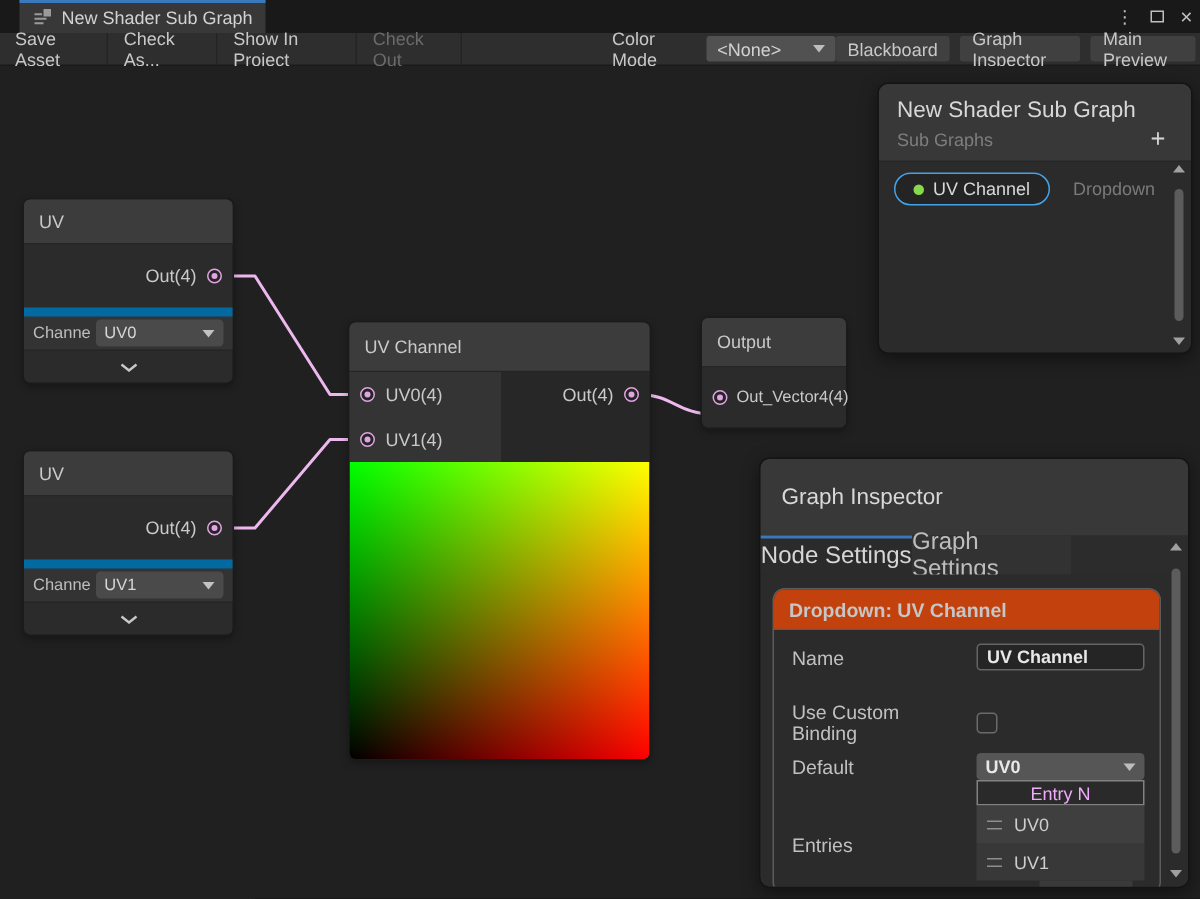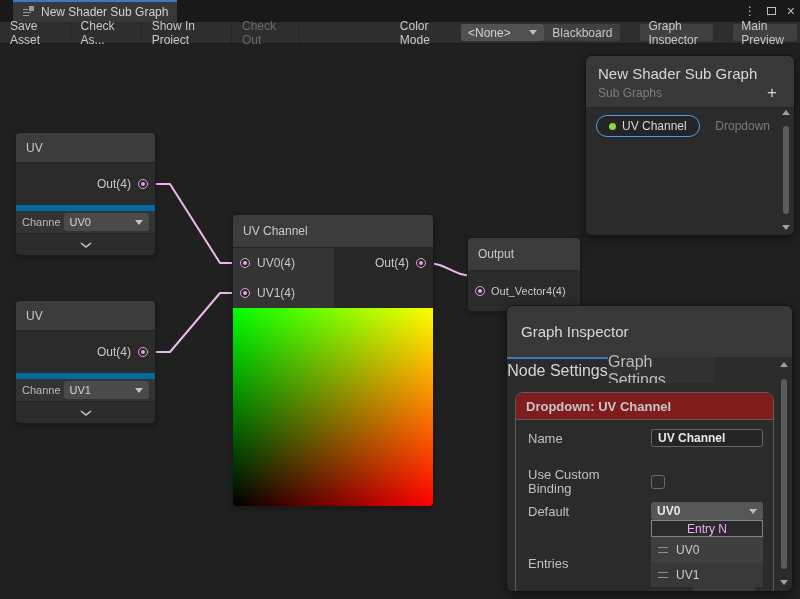--- a/index.html
+++ b/index.html
@@ -22,21 +22,21 @@
            display:flex;align-items:center;border-bottom:1px solid #1a1a1a}
   .tbtn{height:100%;display:flex;align-items:center;padding:0 10px;font-size:12px;
         color:#c8c8c8;border-right:1px solid #242424}
   .tbtn.disabled{color:#6a6a6a}
   .cm-label{font-size:12px;margin-left:100px;color:#c8c8c8}
   .cm-dd{margin-left:10px;width:98px;height:17px;background:#515151;border-radius:2px;
          display:flex;align-items:center;padding:0 7px;font-size:12px;color:#d2d2d2}
   .tri{width:0;height:0;border-left:4px solid transparent;border-right:4px solid transparent;
        border-top:5px solid #bdbdbd;flex:none}
   .cm-dd .tri{margin-left:auto}
-  .rgroup{margin-left:auto;display:flex;gap:20px;margin-right:3px}
+  .rgroup{margin-left:auto;display:flex;gap:7px;margin-right:3px}
   .pbtn{height:17px;background:#404040;border-radius:2px;display:flex;align-items:center;
         padding:0 8px;font-size:12px;color:#c8c8c8}
 
   
   .canvas{position:absolute;top:44px;left:0;right:0;bottom:0;background:#202020}
   svg.wires{position:absolute;inset:0;width:800px;height:599px;pointer-events:none;z-index:1}
   .wire{fill:none;stroke:var(--wire,#edb8ed);stroke-width:2;stroke-linejoin:round;stroke-linecap:round}
 
   
   .node{position:absolute;z-index:2;background:#2b2b2b;border-radius:4px;font-size:12px;
@@ -62,21 +62,21 @@
   .uvch .node-title{height:33px}
   .iosec{display:flex;height:60px}
   .incol{width:101px;background:#343434;display:flex;flex-direction:column}
   .iorow{height:30px;display:flex;align-items:center;gap:7px;padding-left:7px;color:#c9c9c9}
   .outcol{flex:1;background:#272727}
   .outcol .iorow{justify-content:flex-end;padding-right:7px;padding-left:0}
   .preview{height:198px;border-radius:0 0 4px 4px;background-color:#000;
            background-image:linear-gradient(to right,#000,#f00),linear-gradient(to bottom,#0f0,#000);
            background-blend-mode:screen}
 
-  .outputnode{left:468px;top:238px;width:112px}
+  .outputnode{left:468px;top:212px;width:96px}
   .outputnode .node-title{height:33px}
   .inrow{height:40px;display:flex;align-items:center;gap:6px;padding-left:7px;font-size:11px;
          color:#c9c9c9;border-radius:0 0 4px 4px}
 
   
   .panel{position:absolute;z-index:3;background:#2b2b2b;border:1px solid #141414;border-radius:7px;
          box-shadow:0 3px 12px rgba(0,0,0,.45);overflow:hidden}
 
   .bb{left:585px;top:55px;width:210px;height:181px}
   .bb-header{background:#383838;padding:9px 12px 7px;border-bottom:1px solid #262626}
@@ -105,21 +105,21 @@
   .gi-title{font-size:15px;color:#d8d8d8}
   .gi-tabs{display:flex;height:26px;background:#303030}
   .gi-tab{display:flex;align-items:center;justify-content:center;font-size:16px;height:100%;
           border-top:2px solid transparent}
   .gi-tab.active{width:101px;background:#2b2b2b;border-top-color:var(--accent,#3a79bb);color:#d6d6d6}
   .gi-tab.inactive{width:106px;background:#323232;color:#bdbdbd}
   .tabfill{flex:1;background:#2c2c2c}
   .gi-content{position:relative;height:210px;background:#2b2b2b}
   .secbox{position:absolute;left:8px;top:9px;width:259px;height:204px;border:1px solid #5c5c5c;
           border-radius:8px;background:#2b2b2b}
-  .sec-header{height:27px;background:#7f1d1d;border-bottom:1px solid #5c5c5c;border-radius:7px 7px 0 0;
+  .sec-header{height:27px;background:#c2410c;border-bottom:1px solid #5c5c5c;border-radius:7px 7px 0 0;
               display:flex;align-items:center;padding:0 10px;font-size:13px;font-weight:bold;color:#c6c6c6}
   .sec-body{padding:9px 10px 0 12px}
   .frow{display:flex;align-items:center;justify-content:space-between}
   .flabel{font-size:13px;color:#c0c0c0}
   .flabel.wrap{width:92px;line-height:14px}
   .fcol{width:112px}
   .textfield{width:112px;height:18px;background:#252525;border:1px solid #656565;border-radius:3px;
              display:flex;align-items:center;padding:0 6px;font-size:12px;font-weight:bold;color:#e8e8e8}
   .checkbox{width:14px;height:14px;background:#2b2b2b;border:1px solid #6a6a6a;border-radius:3px}
   .dd{width:112px;height:18px;background:#565656;border-radius:3px;display:flex;align-items:center;

